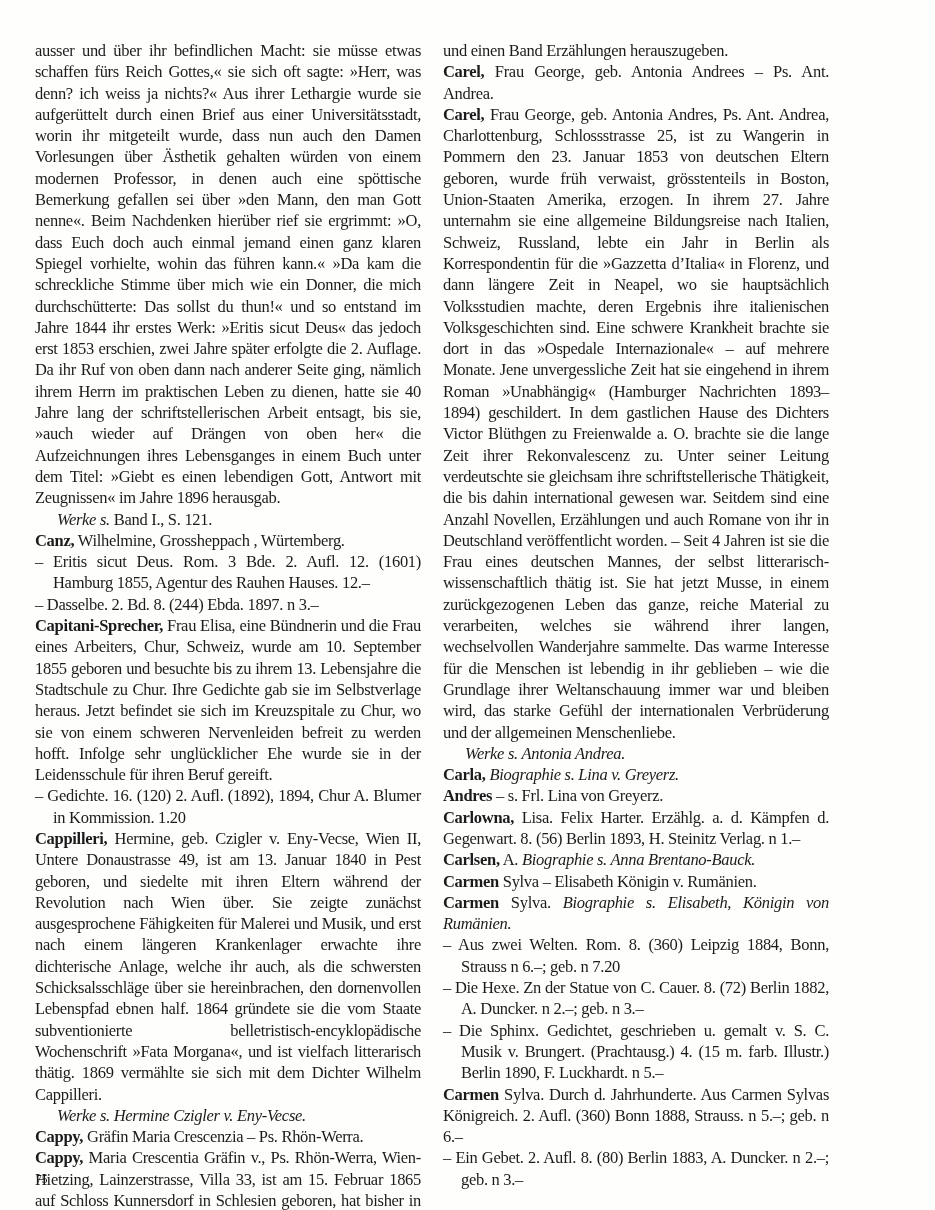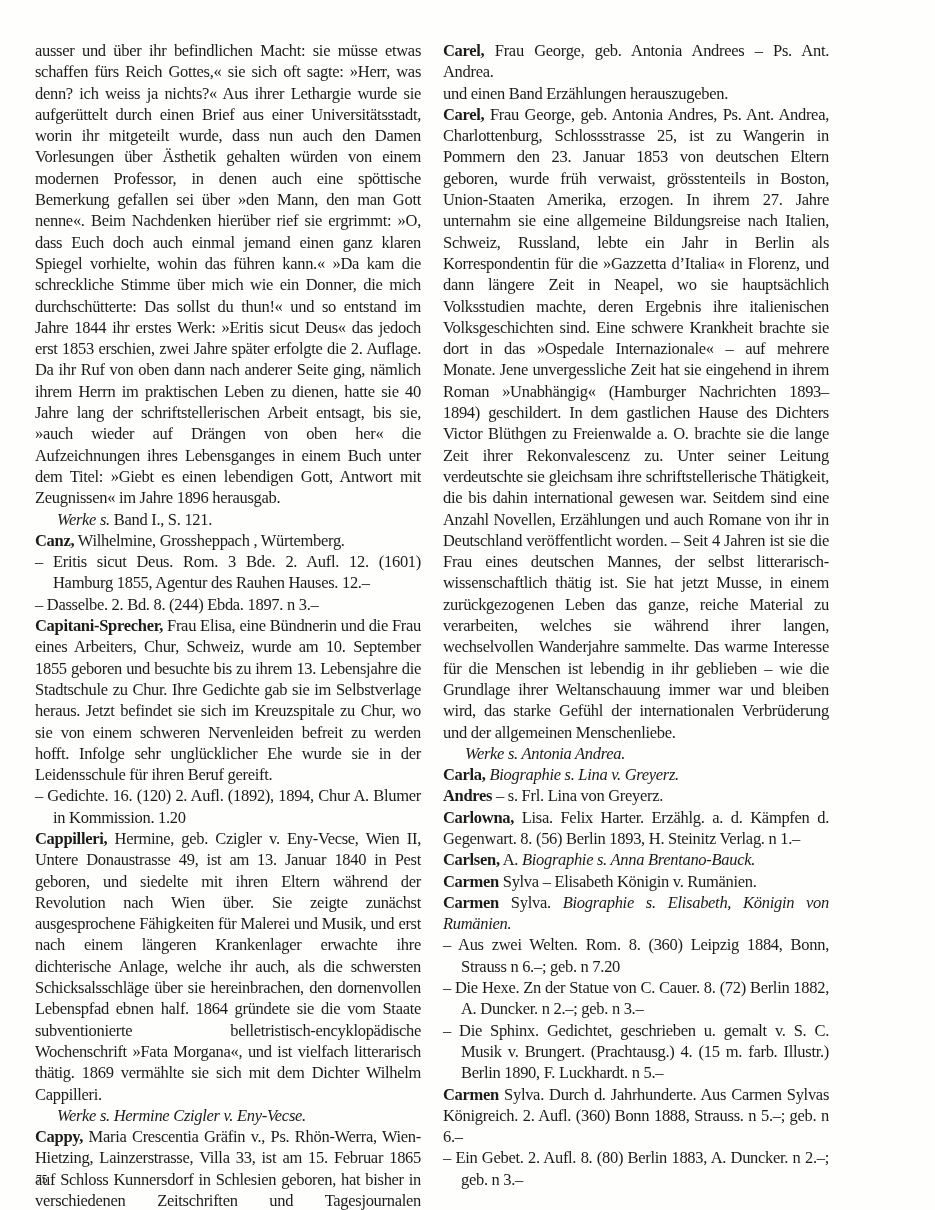--- a/index.html
+++ b/index.html
@@ -54,25 +54,26 @@
   <div class="col col-left">
       <p class="block para"><span class="n">ausser und über ihr befindlichen Macht: sie müsse etwas schaffen fürs Reich Gottes,« sie sich oft sagte: »Herr, was denn? ich weiss ja nichts?« Aus ihrer Lethargie wurde sie aufgerüttelt durch einen Brief aus einer Universitätsstadt, worin ihr mitgeteilt wurde, dass nun auch den Damen Vorlesungen über Ästhetik gehalten würden von einem modernen Professor, in denen auch eine spöttische Bemerkung gefallen sei über »den Mann, den man Gott nenne«. Beim Nachdenken hierüber rief sie ergrimmt: »O, dass Euch doch auch einmal jemand einen ganz klaren Spiegel vorhielte, wohin das führen kann.« »Da kam die schreckliche Stimme über mich wie ein Donner, die mich durchschütterte: Das sollst du thun!« und so entstand im Jahre 1844 ihr erstes Werk: »Eritis sicut Deus« das jedoch erst 1853 erschien, zwei Jahre später erfolgte die 2. Auflage. Da ihr Ruf von oben dann nach anderer Seite ging, nämlich ihrem Herrn im praktischen Leben zu dienen, hatte sie 40 Jahre lang der schriftstellerischen Arbeit entsagt, bis sie, »auch wieder auf Drängen von oben her« die Aufzeichnungen ihres Lebensganges in einem Buch unter dem Titel: »Giebt es einen lebendigen Gott, Antwort mit Zeugnissen« im Jahre 1896 herausgab.</span></p>
       <p class="block werke"><span class="i">Werke s.</span><span class="n"> Band I., S. 121.</span></p>
       <p class="block entry"><span class="b">Canz,</span><span class="n"> Wilhelmine, Grossheppach , Würtemberg.</span></p>
       <p class="block item"><span class="n">– Eritis sicut Deus. Rom. 3 Bde. 2. Aufl. 12. (1601) Hamburg 1855, Agentur des Rauhen Hauses. 12.–</span></p>
       <p class="block item"><span class="n">– Dasselbe. 2. Bd. 8. (244) Ebda. 1897. n 3.–</span></p>
       <p class="block entry"><span class="b">Capitani-Sprecher,</span><span class="n"> Frau Elisa, eine Bündnerin und die Frau eines Arbeiters, Chur, Schweiz, wurde am 10. September 1855 geboren und besuchte bis zu ihrem 13. Lebensjahre die Stadtschule zu Chur. Ihre Gedichte gab sie im Selbstverlage heraus. Jetzt befindet sie sich im Kreuzspitale zu Chur, wo sie von einem schweren Nervenleiden befreit zu werden hofft. Infolge sehr unglücklicher Ehe wurde sie in der Leidensschule für ihren Beruf gereift.</span></p>
       <p class="block item"><span class="n">– Gedichte. 16. (120) 2. Aufl. (1892), 1894, Chur A. Blumer in Kommission. 1.20</span></p>
       <p class="block entry"><span class="b">Cappilleri,</span><span class="n"> Hermine, geb. Czigler v. Eny-Vecse, Wien II, Untere Donaustrasse 49, ist am 13. Januar 1840 in Pest geboren, und siedelte mit ihren Eltern während der Revolution nach Wien über. Sie zeigte zunächst ausgesprochene Fähigkeiten für Malerei und Musik, und erst nach einem längeren Krankenlager erwachte ihre dichterische Anlage, welche ihr auch, als die schwersten Schicksalsschläge über sie hereinbrachen, den dornenvollen Lebenspfad ebnen half. 1864 gründete sie die vom Staate subventionierte belletristisch-encyklopädische Wochenschrift »Fata Morgana«, und ist vielfach litterarisch thätig. 1869 vermählte sie sich mit dem Dichter Wilhelm Cappilleri.</span></p>
       <p class="block werke"><span class="i">Werke s. Hermine Czigler v. Eny-Vecse.</span></p>
+      <p class="block entry"><span class="b">Cappy,</span><span class="n"> Gräfin Maria Crescenzia – Ps. Rhön-Werra.</span></p>
       <p class="block entry"><span class="b">Cappy,</span><span class="n"> Maria Crescentia Gräfin v., Ps. Rhön-Werra, Wien-Hietzing, Lainzerstrasse, Villa 33, ist am 15. Februar 1865 auf Schloss Kunnersdorf in Schlesien geboren, hat bisher in verschiedenen Zeitschriften und Tagesjournalen mitgearbeitet und sind ihr Fach Dorfgeschichten und Feuilletons. Sie beabsichtigt im Winter 1897 einen Band Aphorismen</span></p>
     </div>
   <div class="col col-right">
+      <p class="block para"><span class="n">und einen Band Erzählungen herauszugeben.</span></p>
       <p class="block entry"><span class="b">Carel,</span><span class="n"> Frau George, geb. Antonia Andrees – Ps. Ant. Andrea.</span></p>
-      <p class="block para"><span class="n">und einen Band Erzählungen herauszugeben.</span></p>
       <p class="block entry"><span class="b">Carel,</span><span class="n"> Frau George, geb. Antonia Andres, Ps. Ant. Andrea, Charlottenburg, Schlossstrasse 25, ist zu Wangerin in Pommern den 23. Januar 1853 von deutschen Eltern geboren, wurde früh verwaist, grösstenteils in Boston, Union-Staaten Amerika, erzogen. In ihrem 27. Jahre unternahm sie eine allgemeine Bildungsreise nach Italien, Schweiz, Russland, lebte ein Jahr in Berlin als Korrespondentin für die »Gazzetta d’Italia« in Florenz, und dann längere Zeit in Neapel, wo sie hauptsächlich Volksstudien machte, deren Ergebnis ihre italienischen Volksgeschichten sind. Eine schwere Krankheit brachte sie dort in das »Ospedale Internazionale« – auf mehrere Monate. Jene unvergessliche Zeit hat sie eingehend in ihrem Roman »Unabhängig« (Hamburger Nachrichten 1893–1894) geschildert. In dem gastlichen Hause des Dichters Victor Blüthgen zu Freienwalde a. O. brachte sie die lange Zeit ihrer Rekonvalescenz zu. Unter seiner Leitung verdeutschte sie gleichsam ihre schriftstellerische Thätigkeit, die bis dahin international gewesen war. Seitdem sind eine Anzahl Novellen, Erzählungen und auch Romane von ihr in Deutschland veröffentlicht worden. – Seit 4 Jahren ist sie die Frau eines deutschen Mannes, der selbst litterarisch-wissenschaftlich thätig ist. Sie hat jetzt Musse, in einem zurückgezogenen Leben das ganze, reiche Material zu verarbeiten, welches sie während ihrer langen, wechselvollen Wanderjahre sammelte. Das warme Interesse für die Menschen ist lebendig in ihr geblieben – wie die Grundlage ihrer Weltanschauung immer war und bleiben wird, das starke Gefühl der internationalen Verbrüderung und der allgemeinen Menschenliebe.</span></p>
       <p class="block werke"><span class="i">Werke s. Antonia Andrea.</span></p>
       <p class="block entry"><span class="b">Carla,</span><span class="i"> Biographie s. Lina v. Greyerz.</span></p>
       <p class="block entry"><span class="b">Andres</span><span class="n"> – s. Frl. Lina von Greyerz.</span></p>
       <p class="block entry"><span class="b">Carlowna,</span><span class="n"> Lisa. Felix Harter. Erzählg. a. d. Kämpfen d. Gegenwart. 8. (56) Berlin 1893, H. Steinitz Verlag. n 1.–</span></p>
       <p class="block entry"><span class="b">Carlsen,</span><span class="n"> A. </span><span class="i">Biographie s. Anna Brentano-Bauck.</span></p>
       <p class="block entry"><span class="b">Carmen</span><span class="n"> Sylva – Elisabeth Königin v. Rumänien.</span></p>
       <p class="block entry"><span class="b">Carmen</span><span class="n"> Sylva. </span><span class="i">Biographie s. Elisabeth, Königin von Rumänien.</span></p>
       <p class="block item"><span class="n">– Aus zwei Welten. Rom. 8. (360) Leipzig 1884, Bonn, Strauss n 6.–; geb. n 7.20</span></p>
       <p class="block item"><span class="n">– Die Hexe. Zn der Statue von C. Cauer. 8. (72) Berlin 1882, A. Duncker. n 2.–; geb. n 3.–</span></p>

